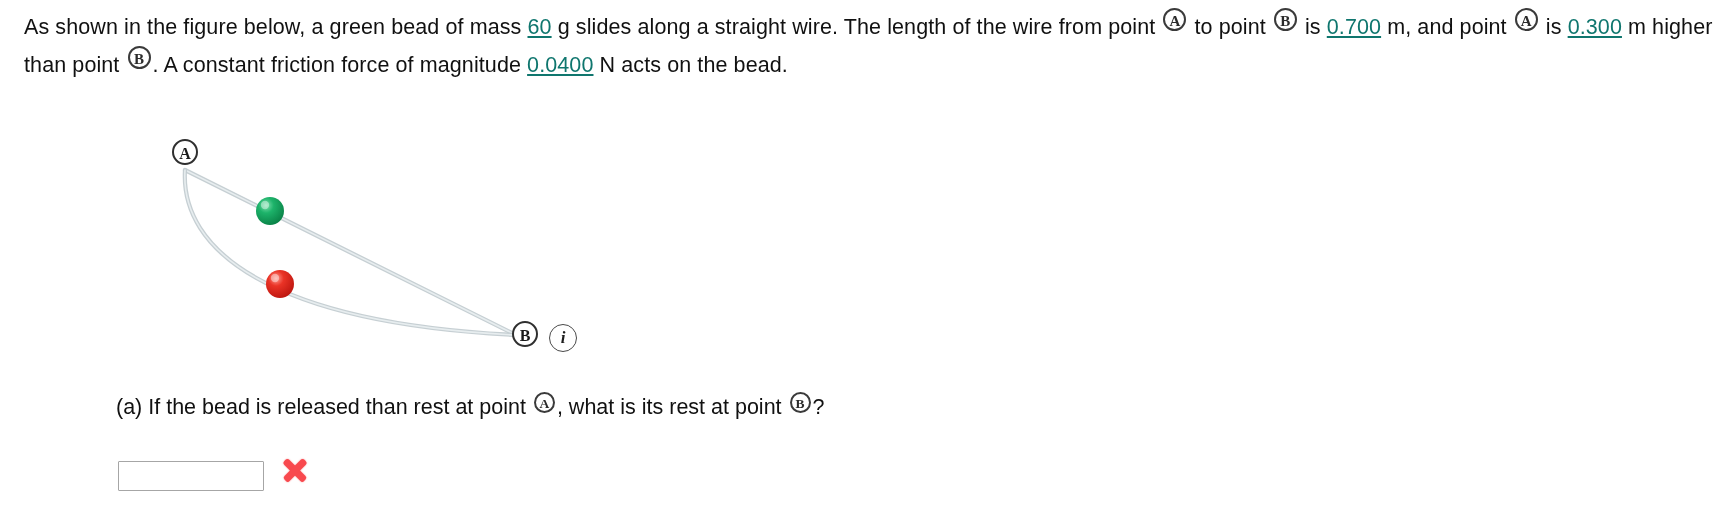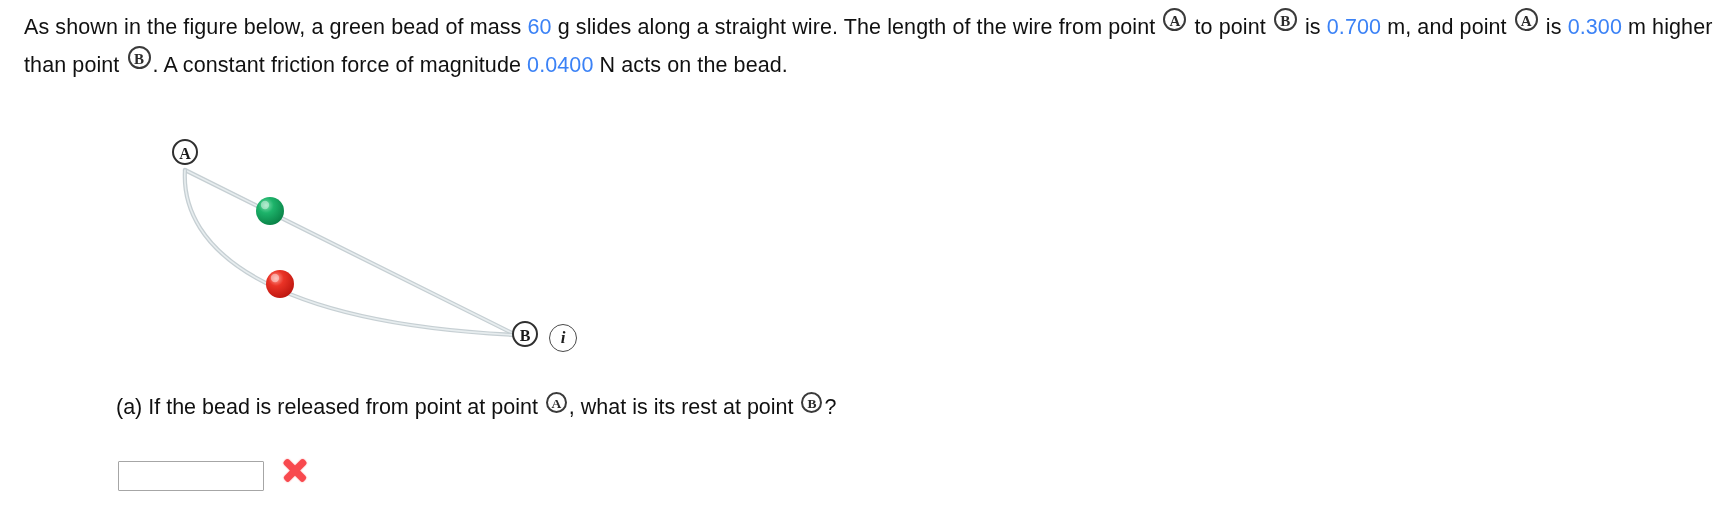--- a/index.html
+++ b/index.html
@@ -9,21 +9,21 @@
     color:#000000;overflow:hidden;position:relative;
   }
   #page{position:relative;width:1730px;height:514px;}
 
   
   .statement{
     position:absolute;left:24px;top:8px;width:1690px;
     font-size:21.5px;line-height:38px;color:#111;
     letter-spacing:0.1px;
   }
-  .statement .val{color:#3b82f6;}
+  .statement .val{color:#0f766e;text-decoration:underline;}
 
   
   .badge{
     display:inline-block;position:relative;
     width:23px;height:23px;line-height:23px;
     border:2.1px solid #3a3a3a;border-radius:50%;
     font-family:"Liberation Serif","DejaVu Serif",serif;
     font-weight:700;font-size:15px;text-align:center;
     color:#2b2b2b;vertical-align:8px;margin:0 2px;
     box-sizing:border-box;
@@ -117,21 +117,21 @@
       <circle cx="160" cy="159" r="14" fill="url(#gRed)"></circle>
       <circle cx="155" cy="153" r="4.2" fill="#ffffff" opacity="0.42"></circle>
     </svg>
 
     <div class="fig-badge" id="badge-a">A</div>
     <div class="fig-badge" id="badge-b">B</div>
     <div class="info-icon">i</div>
   </div>
 
   <div class="question">
-    <span>(a) If the bead is released from point at point </span><span class="badge sm">A</span><span>, what is its rest at point </span><span class="badge sm">B</span><span>?</span>
+    <span>(a) If the bead is released than rest at point </span><span class="badge sm">A</span><span>, what is its rest at point </span><span class="badge sm">B</span><span>?</span>
   </div>
 
   <div class="answer-row">
     <input class="answer-box" type="text" value="" style="">
     <span class="mark-wrong">
       <span></span>
         <span></span>
     </span>
   </div>
 

